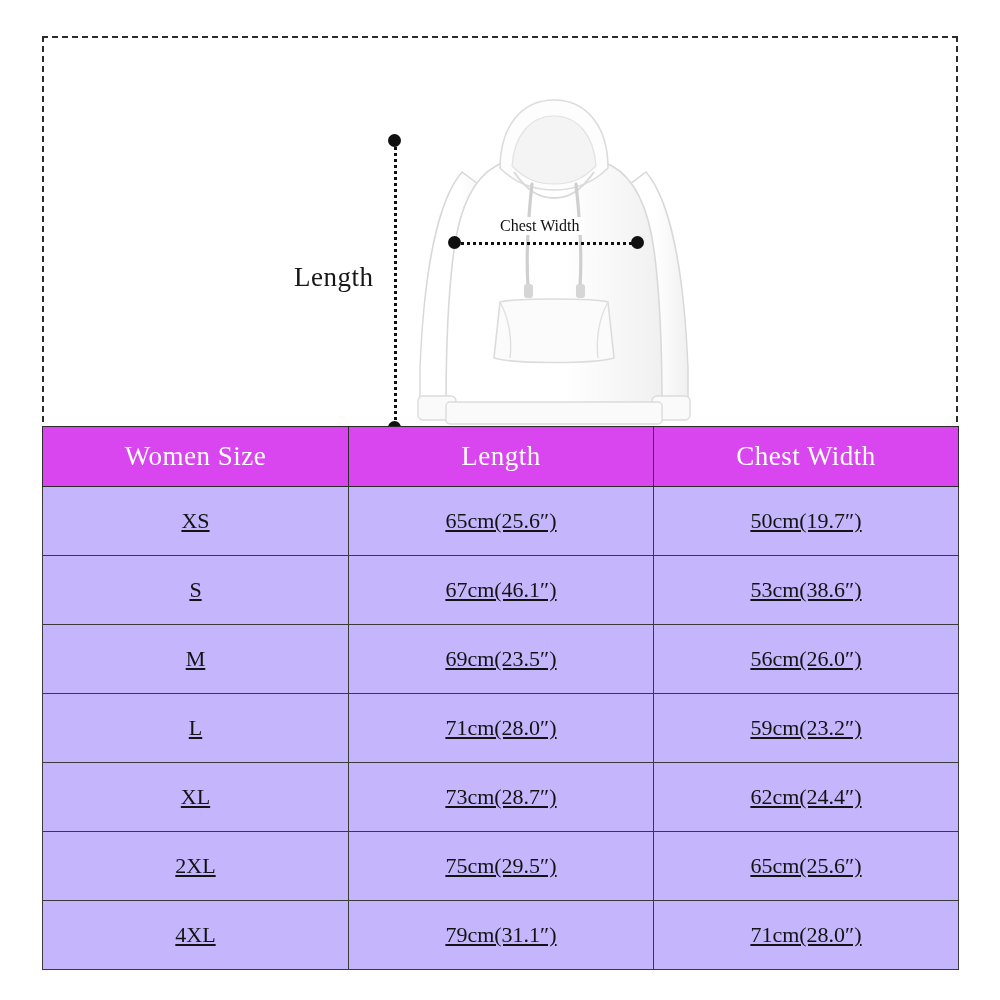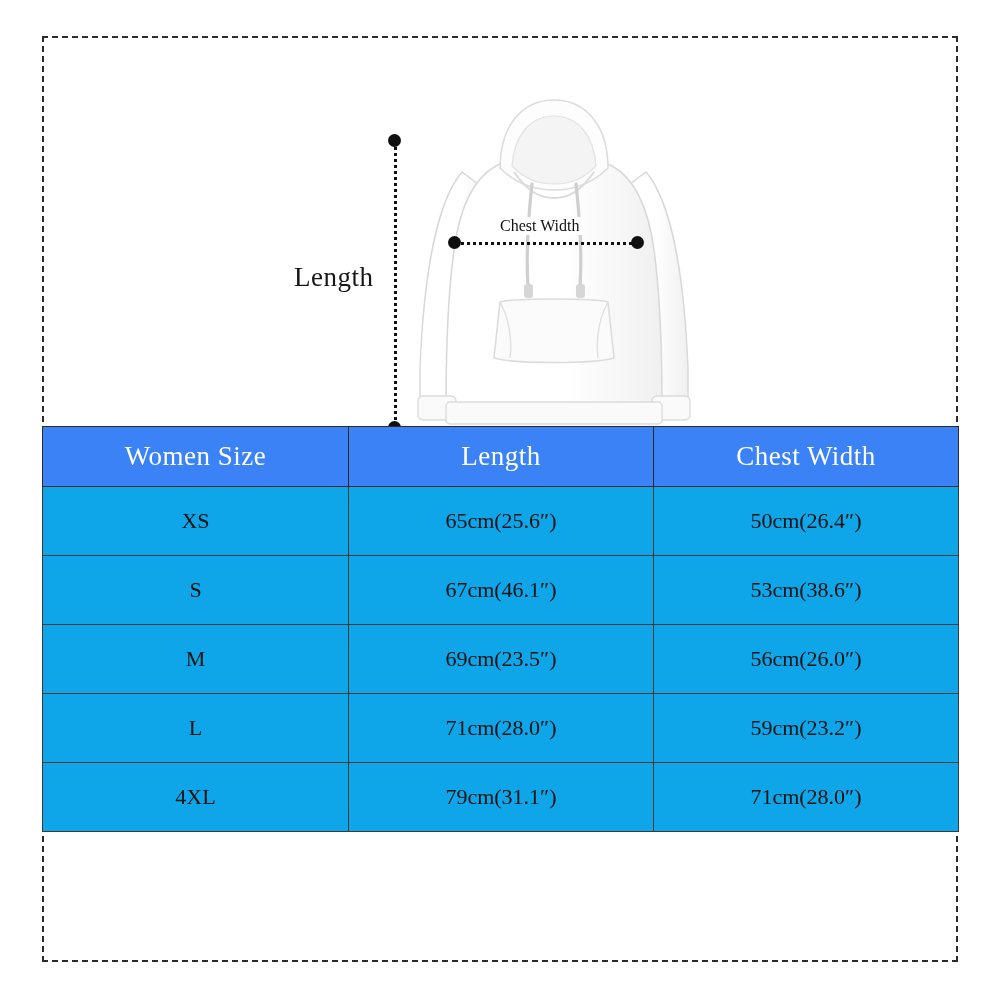--- a/index.html
+++ b/index.html
@@ -134,32 +134,33 @@
     width: 916px;
     border-collapse: collapse;
     table-layout: fixed;
   }
   .table th, .table td {
     border: 1px solid #3a3a3a;
     text-align: center;
     font-weight: normal;
   }
   .table thead th {
-    background: #3b82f6;
+    background: #d946ef;
     color: #ffffff;
     font-size: 27px;
     height: 57px;
     border-color: #2a2a2a;
     letter-spacing: 0.5px;
   }
   .table tbody td {
     font-size: 22px;
     height: 66px;
     color: #131313;
-    background: #0ea5e9;
+    background: #c4b5fd;
+    text-decoration: underline;
   }
   .col-size { width: 306px; }
   .col-length { width: 305px; }
   .col-chest { width: 305px; }
 </style>
 </head>
 <body>
 
 <div id="page">
 
@@ -234,38 +235,48 @@
       <tr>
         <th>Women Size</th>
         <th>Length</th>
         <th>Chest Width</th>
       </tr>
     </thead>
     <tbody>
       <tr>
         <td>XS</td>
         <td>65cm(25.6″)</td>
-        <td>50cm(26.4″)</td>
+        <td>50cm(19.7″)</td>
       </tr>
       <tr>
         <td>S</td>
         <td>67cm(46.1″)</td>
         <td>53cm(38.6″)</td>
       </tr>
       <tr>
         <td>M</td>
         <td>69cm(23.5″)</td>
         <td>56cm(26.0″)</td>
       </tr>
       <tr>
         <td>L</td>
         <td>71cm(28.0″)</td>
         <td>59cm(23.2″)</td>
       </tr>
       <tr>
+        <td>XL</td>
+        <td>73cm(28.7″)</td>
+        <td>62cm(24.4″)</td>
+      </tr>
+      <tr>
+        <td>2XL</td>
+        <td>75cm(29.5″)</td>
+        <td>65cm(25.6″)</td>
+      </tr>
+      <tr>
         <td>4XL</td>
         <td>79cm(31.1″)</td>
         <td>71cm(28.0″)</td>
       </tr>
     </tbody>
   </table>
 
 </div>
 
 </body></html>

